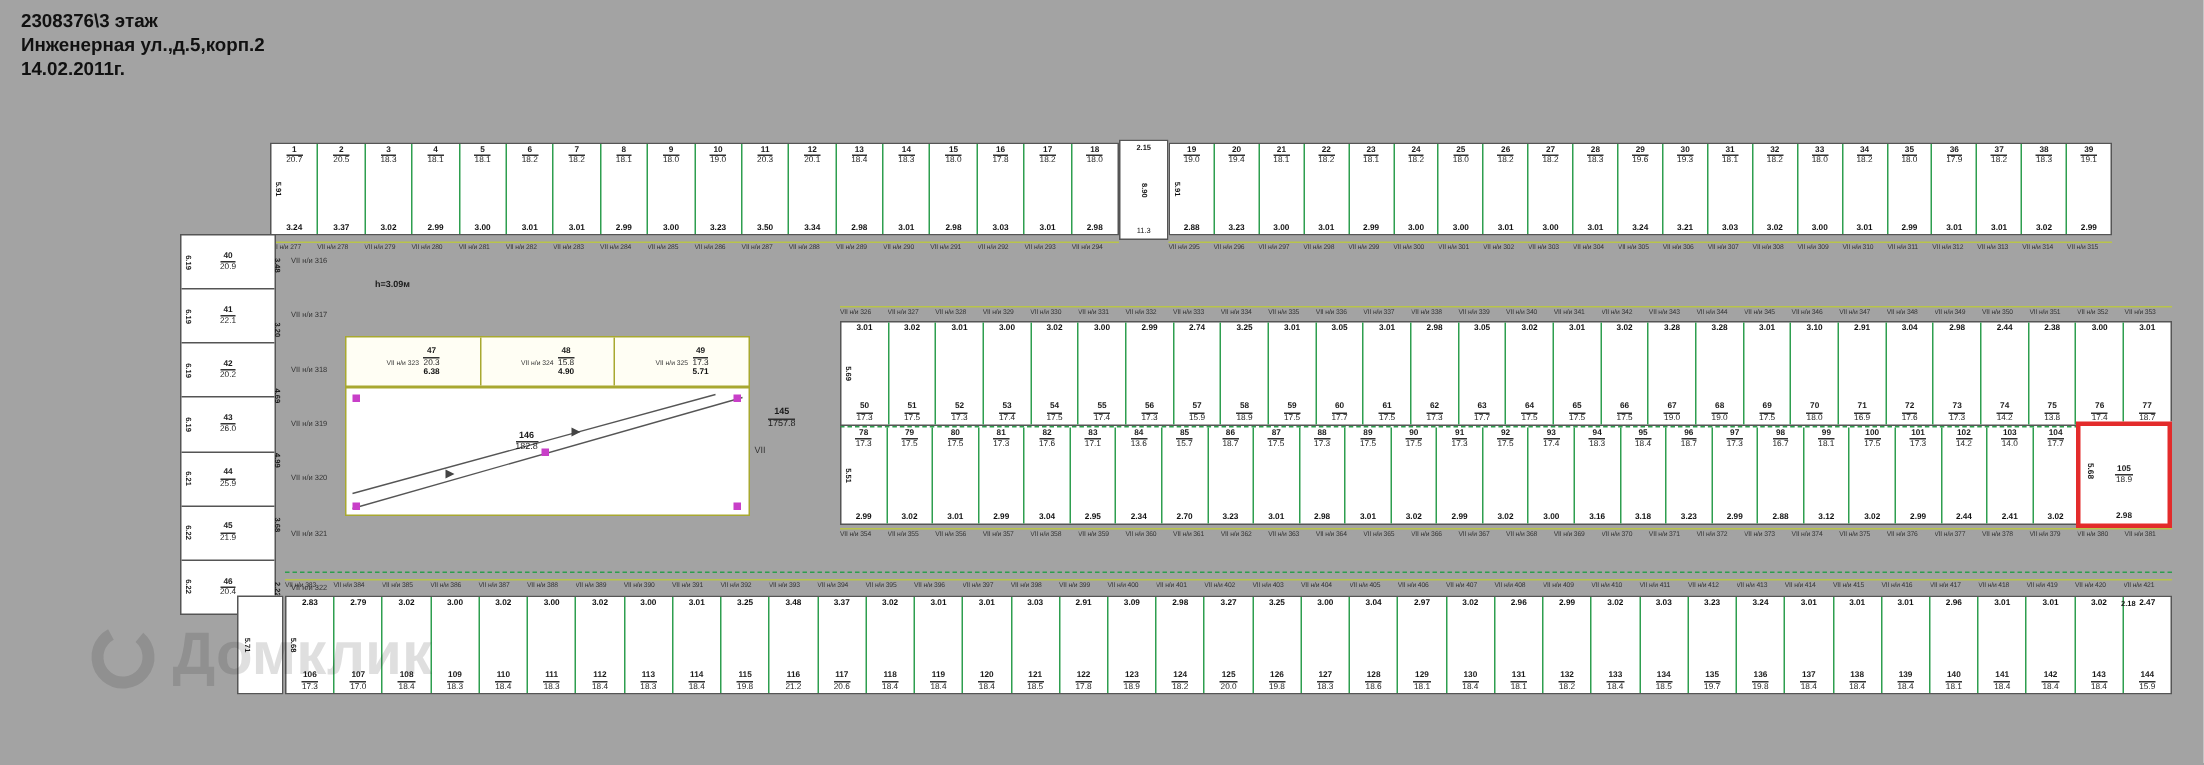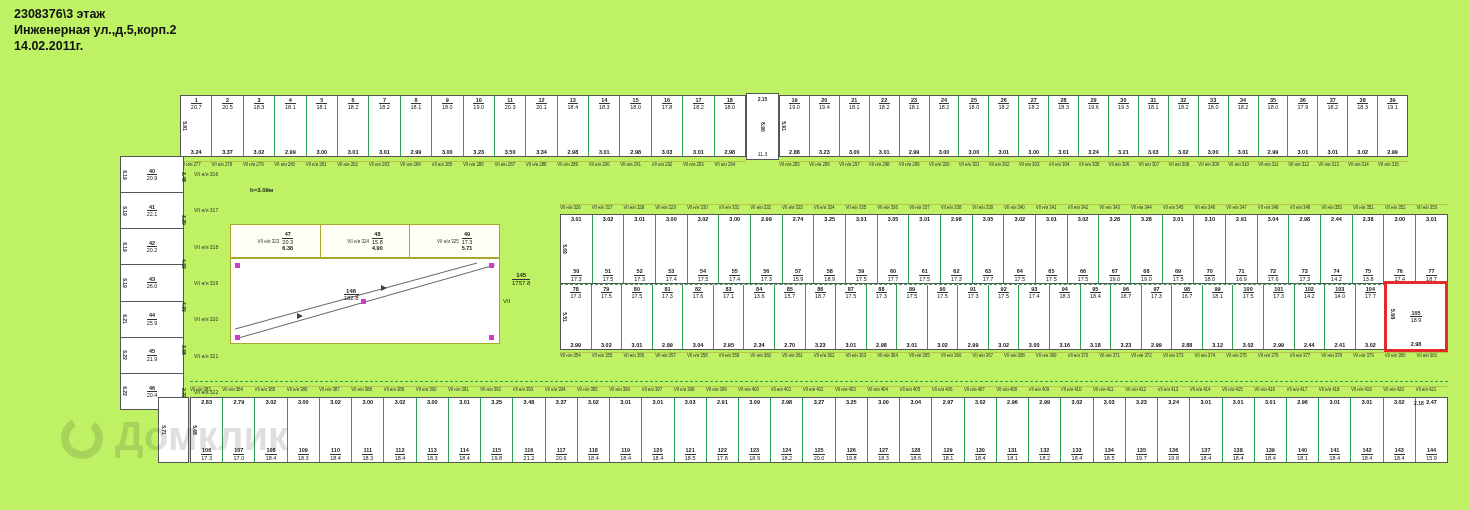--- a/index.html
+++ b/index.html
@@ -1,18 +1,18 @@
 <!DOCTYPE html>
 <html><head>
 <meta charset="utf-8">
 <style>
   *{box-sizing:border-box;margin:0;padding:0;}
   html,body{width:1469px;height:510px;}
   body{font-family:"Liberation Sans",sans-serif;background:#ffffff;color:#1a1a1a;overflow:hidden;}
-  .screen{position:relative;width:1469px;height:510px;background:#bef264;}
+  .screen{position:relative;width:1469px;height:510px;background:#a3a3a3;}
 
   .header{position:absolute;left:14px;top:6px;font-size:12.5px;font-weight:700;line-height:1.28;color:#111;}
 
   
   .row{position:absolute;display:flex;background:#fff;border:1.3px solid #555;}
   .row .cell{flex:1 1 0;min-width:0;display:flex;flex-direction:column;align-items:center;justify-content:space-between;border-right:0.8px solid #2e9e4f;padding:1px 0;overflow:hidden;}
   .row .cell:last-child{border-right:none;}
   .frac{font-size:5.5px;line-height:1.15;text-align:center;}
   .frac .num{font-weight:700;border-bottom:0.6px solid #333;padding:0 1px;}
   .dim{font-size:5.5px;font-weight:700;color:#111;white-space:nowrap;}

